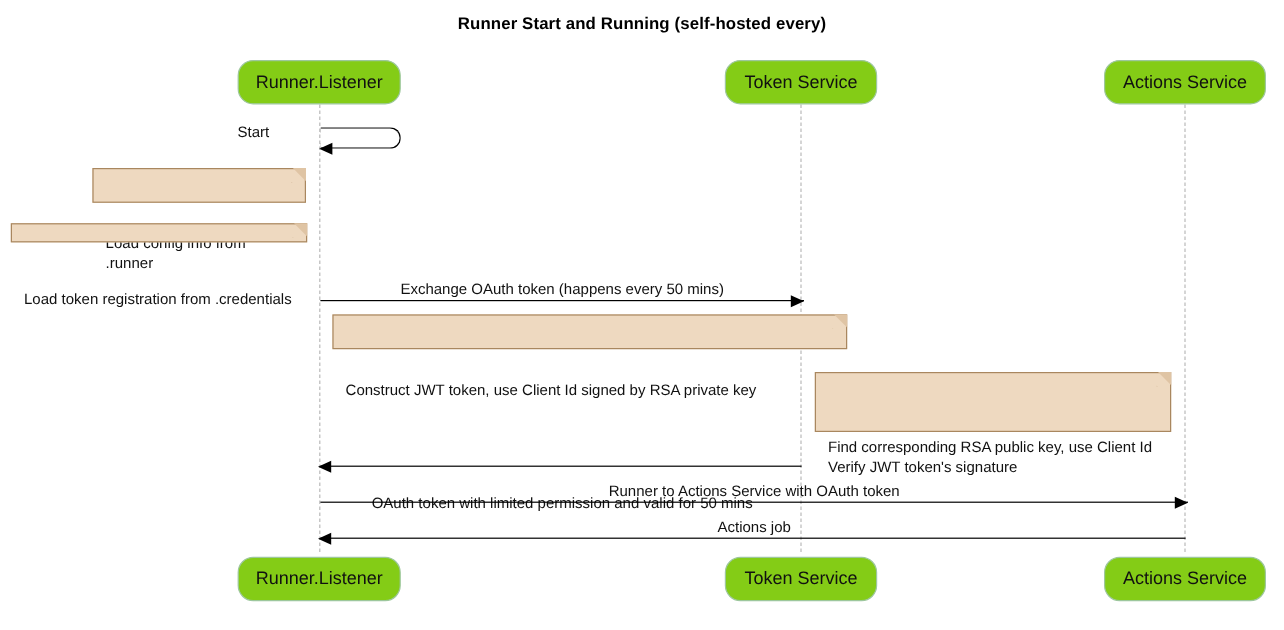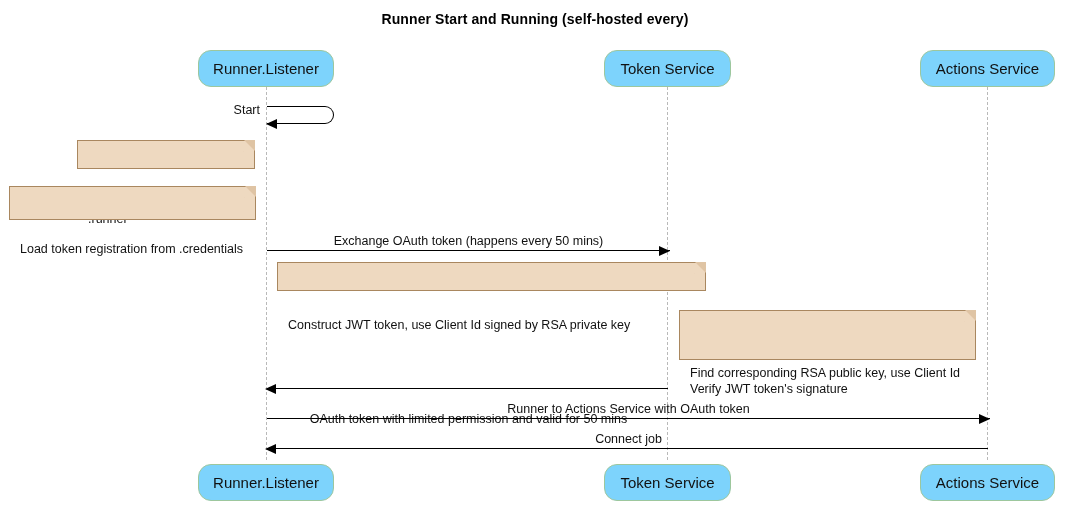--- a/index.html
+++ b/index.html
@@ -30,21 +30,21 @@
     letter-spacing: 0.1px;
   }
   .lifeline {
     position: absolute;
     width: 0;
     border-left: 1px dashed #b9b9b9;
   }
   .actor {
     position: absolute;
     box-sizing: border-box;
-    background: #7dd3fc;
+    background: #84cc16;
     border: 1px solid #9dc79d;
     border-radius: 13px;
     height: 37px;
     line-height: 35px;
     text-align: center;
     font-size: 15px;
     color: #111111;
     white-space: nowrap;
   }
   .note {
@@ -147,29 +147,29 @@
   </div>
   <div class="actor" style="left:604px; top:464px; width:127px;">
     <span>Token Service</span>
   </div>
   <div class="actor" style="left:920px; top:464px; width:135px;">
     <span>Actions Service</span>
   </div>
 
   <div class="selfloop" style="left:267px; top:106px; width:67px; height:18px;"></div>
   <div class="arrowhead left" style="left:266px; top:119px;"></div>
-  <div class="msg-label" style="left:198px; top:103px; width:62px; text-align:right;">Start</div>
+  <div class="msg-label" style="left:198px; top:103px; width:62px; text-align:left;">Start</div>
 
   <div class="note" style="left:77px; top:140px; width:178px; height:29px;">
     <span class="fold"></span>
     <span class="fold-edge"></span>
     <span>Load config info from .runner</span>
   </div>
 
-  <div class="note" style="left:9px; top:186px; width:247px; height:34px;">
+  <div class="note" style="left:9px; top:186px; width:247px; height:16px;">
     <span class="fold"></span>
     <span class="fold-edge"></span>
     <span>Load token registration from .credentials</span>
   </div>
 
   <div class="msg" style="left:267px; top:250px; width:403px;"></div>
   <div class="arrowhead right" style="left:659px; top:246px;"></div>
   <div class="msg-label" style="left:267px; top:234px; width:403px;">Exchange OAuth token (happens every 50 mins)</div>
 
   <div class="note" style="left:277px; top:262px; width:429px; height:29px;">
@@ -188,15 +188,15 @@
   <div class="msg" style="left:267px; top:388px; width:401px;"></div>
   <div class="arrowhead left" style="left:265px; top:384px;"></div>
   <div class="msg-label" style="left:267px; top:372px; width:403px;margin-top:40px;">OAuth token with limited permission and valid for 50 mins</div>
 
   <div class="msg" style="left:267px; top:418px; width:723px;"></div>
   <div class="arrowhead right" style="left:979px; top:414px;"></div>
   <div class="msg-label" style="left:267px; top:402px; width:723px;">Runner to Actions Service with OAuth token</div>
 
   <div class="msg" style="left:267px; top:448px; width:721px;"></div>
   <div class="arrowhead left" style="left:265px; top:444px;"></div>
-  <div class="msg-label" style="left:267px; top:432px; width:723px;">Connect job</div>
+  <div class="msg-label" style="left:267px; top:432px; width:723px;">Actions job</div>
 
 </div>
 
 </body></html>

